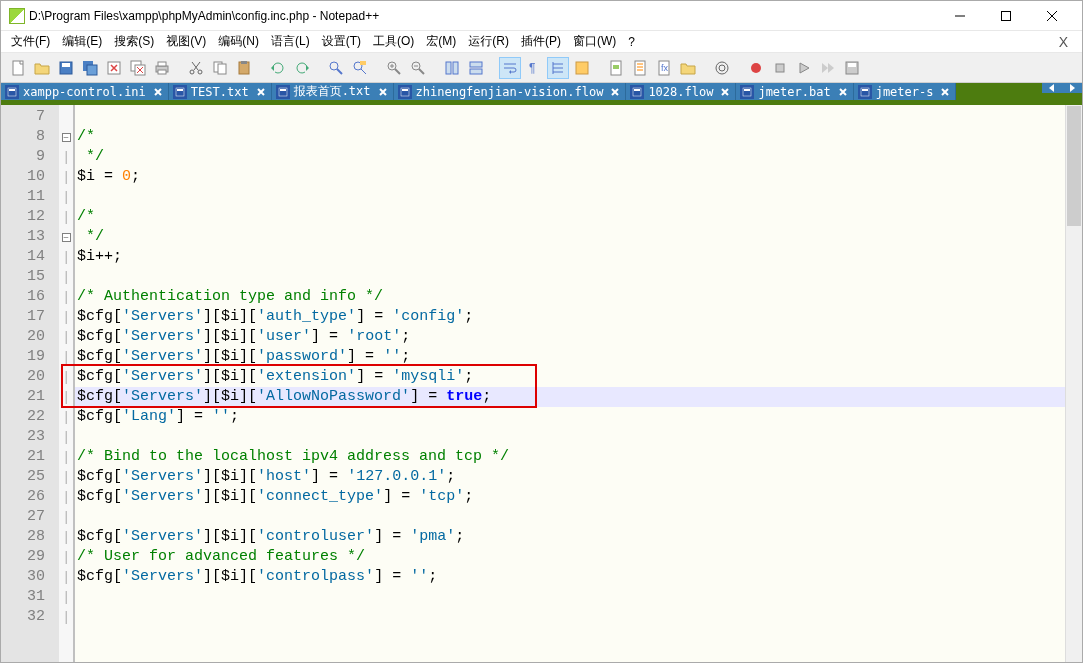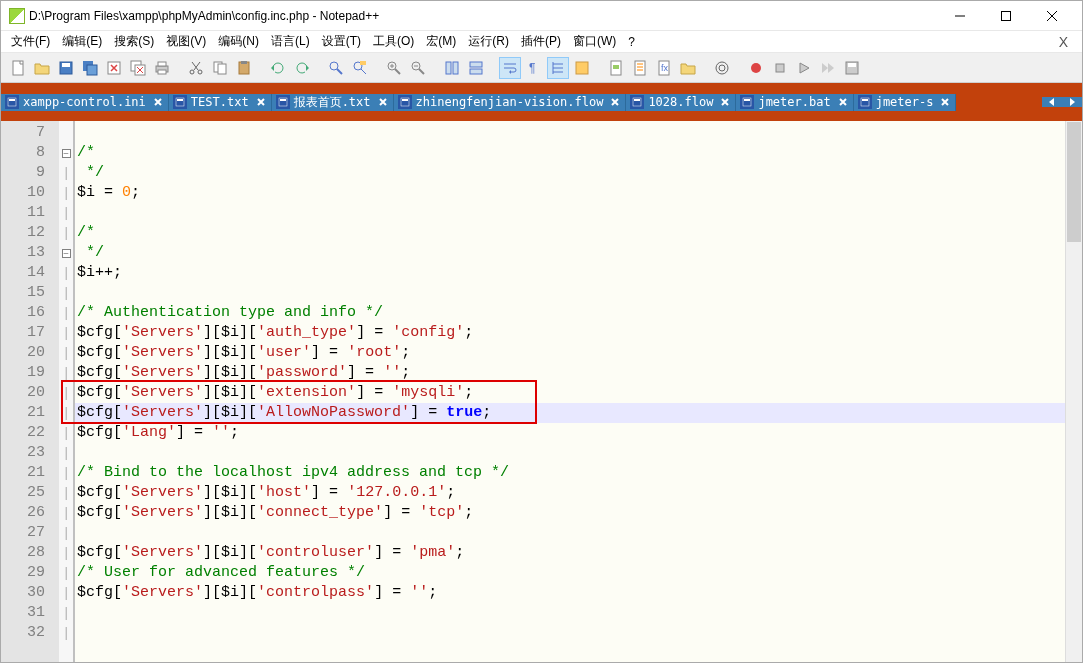--- a/index.html
+++ b/index.html
@@ -20,21 +20,21 @@
 .menubar-close{margin-left:auto;padding:0 10px;font-size:14px;color:#555}
 
 
 .toolbar{height:30px;display:flex;align-items:center;padding:2px 6px;gap:2px;background:#f0f0f0;border-bottom:1px solid #d0d0d0}
 .tb{width:22px;height:22px;display:flex;align-items:center;justify-content:center;border:1px solid transparent}
 .tb svg{width:16px;height:16px}
 .tb-sep{width:4px;height:20px;margin:0 2px}
 .tb.active{background:#cde6f7;border-color:#90caf9}
 
 
-.tabbar{height:38px;display:flex;align-items:center;background:#c2410c;overflow:hidden}
+.tabbar{height:22px;display:flex;align-items:flex-start;background:#4d7c0f;overflow:hidden}
 .tab{display:flex;align-items:center;padding:0 4px;background:#3b7fb6;color:#fff;border-right:1px solid #2c6a9b;font-family:Consolas,monospace;font-size:12px;gap:4px;white-space:nowrap}
 .tab-ic{width:14px;height:14px;background:#2956a6;display:flex;align-items:center;justify-content:center}
 .tab-ic svg{width:10px;height:10px}
 .tab-x{width:12px;height:12px;display:flex;align-items:center;justify-content:center;margin-left:2px}
 .tab-x svg{width:8px;height:8px;stroke:#fff;stroke-width:2}
 .tabnav{width:20px;display:flex;align-items:center;justify-content:center;background:#3b7fb6;color:#fff}
 .tabnav svg{width:10px;height:10px;fill:#fff}
 
 
 .editor-wrap{flex:1;display:flex;overflow:hidden}
@@ -46,21 +46,21 @@
 .edgeline{width:2px;background:#c0c0c0}
 .code{flex:1;background:#fdfdf5;font-family:Consolas,"Courier New",monospace;font-size:15px;padding-top:2px;position:relative;line-height:20px}
 .line{height:20px;padding-left:2px;white-space:pre}
 .line.hl{background:#e8e8ff}
 .scroll{width:17px;background:#f0f0f0;border-left:1px solid #ddd;position:relative}
 .scroll-thumb{position:absolute;left:1px;right:1px;top:1px;height:120px;background:#cdcdcd}
 
 
 .c-comment{color:#008000}
 .c-var{color:#000}
-.c-str{color:#b91c1c}
+.c-str{color:#0369a1}
 .c-key{color:#0000ff;font-weight:bold}
 .c-op{color:#000}
 .c-num{color:#ff8000}
 
 .redbox{position:absolute;border:2px solid #d00;pointer-events:none}
 </style>
 </head>
 <body>
 
 <div class="window">

